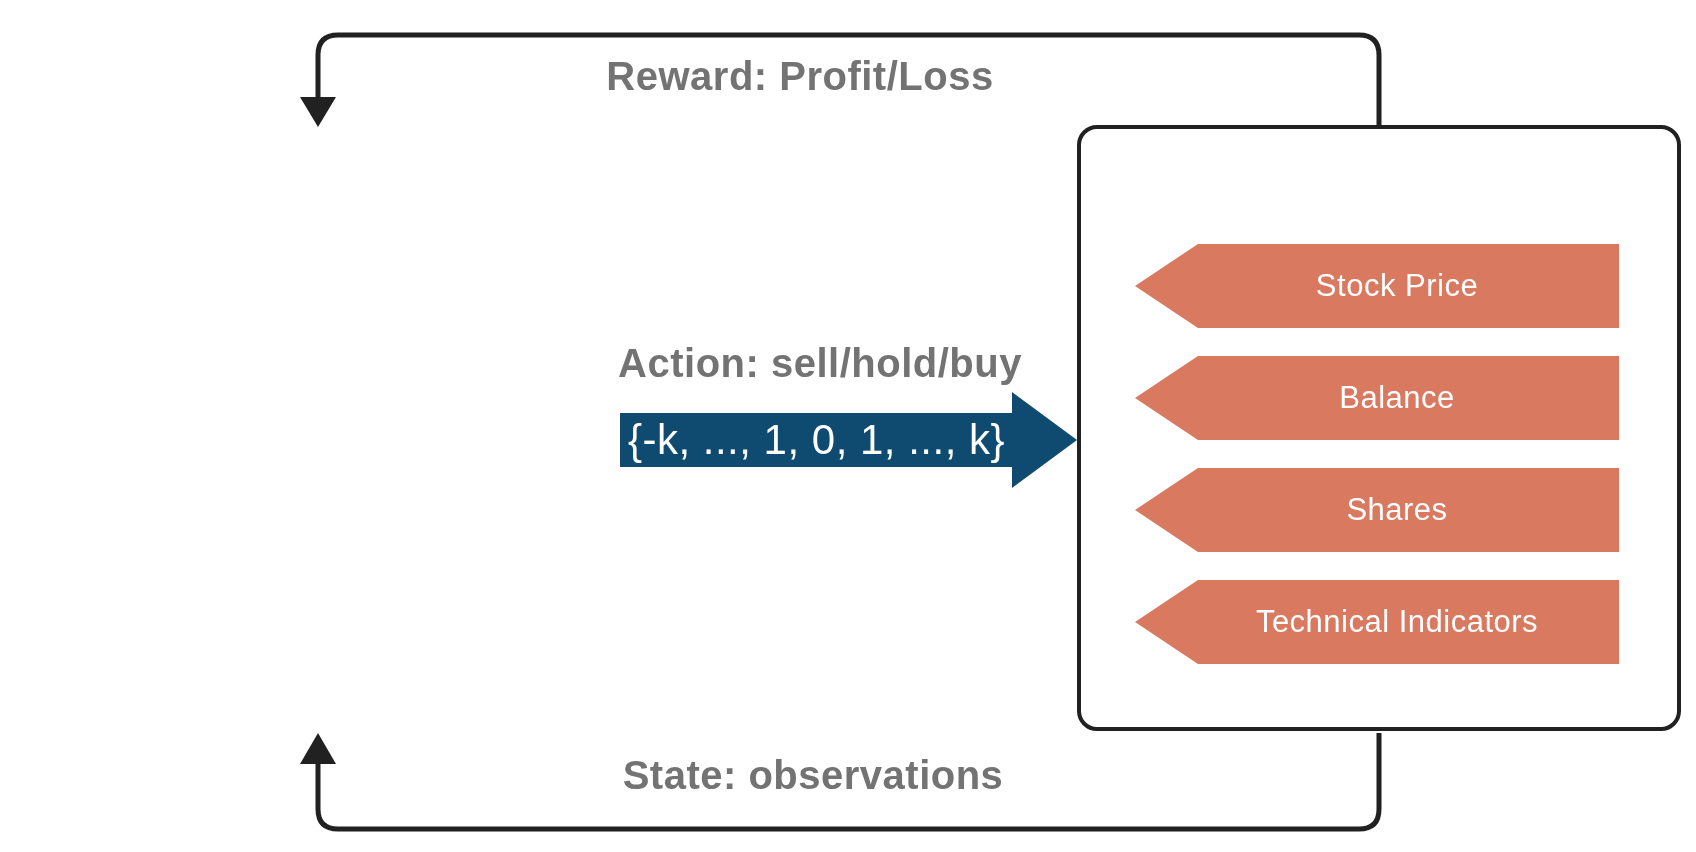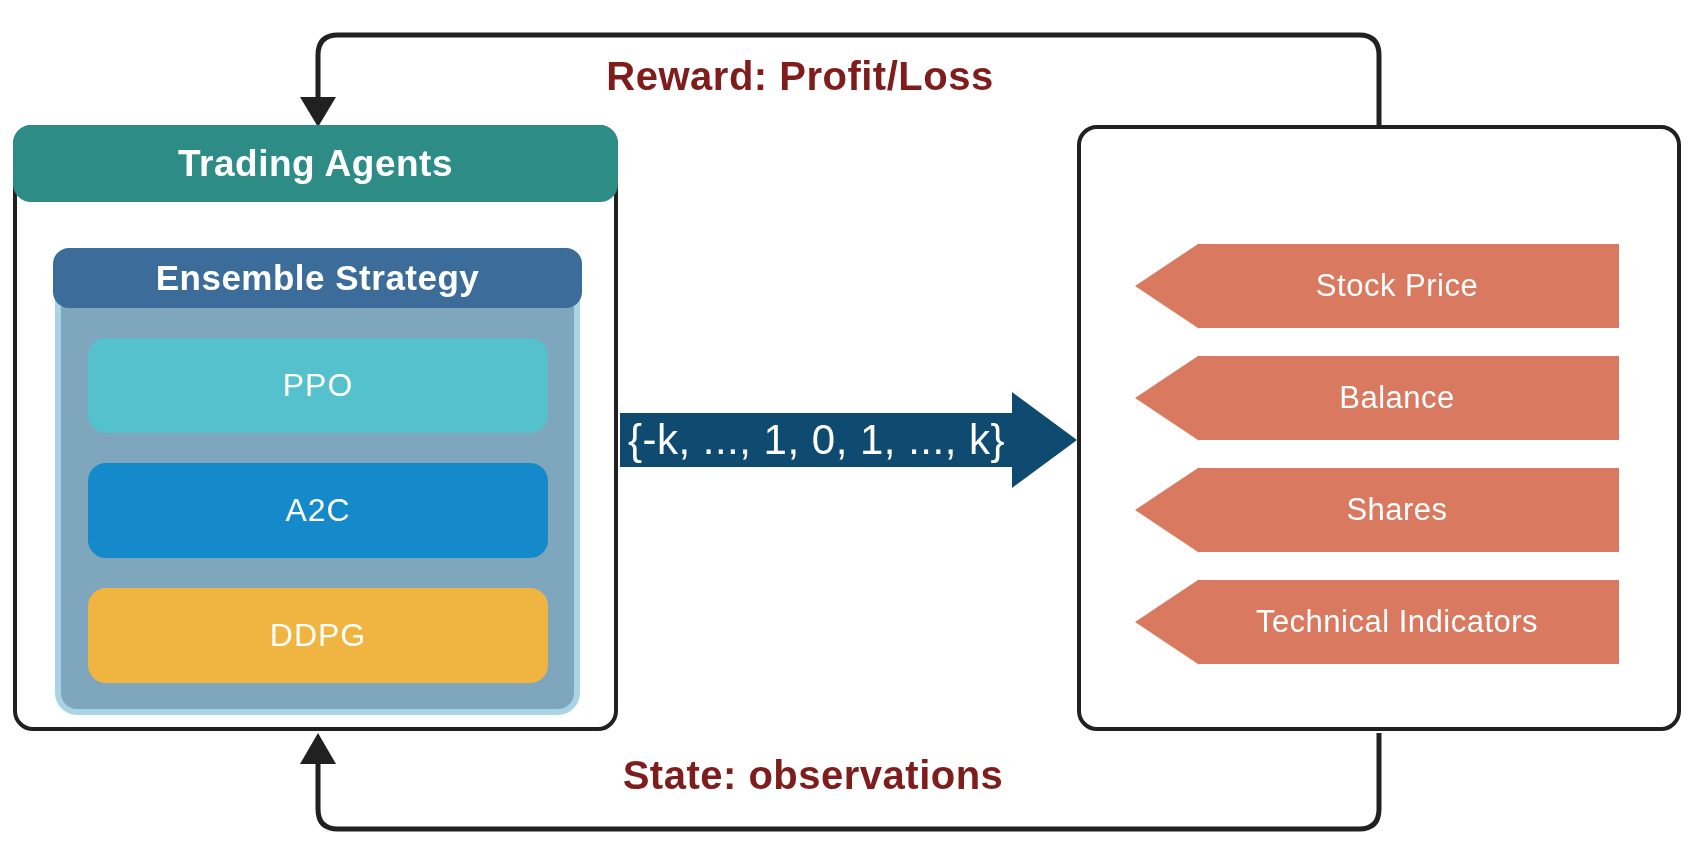--- a/index.html
+++ b/index.html
@@ -3,21 +3,21 @@
 <meta charset="utf-8">
 <style>
   html,body{margin:0;padding:0;background:#ffffff;}
   #canvas{
     position:relative;width:1696px;height:852px;background:#ffffff;overflow:hidden;
     font-family:"Liberation Sans","DejaVu Sans",sans-serif;
   }
   #connectors{position:absolute;left:0;top:0;width:1696px;height:852px;z-index:1;}
 
   .flow-label{
-    position:absolute;z-index:3;color:#7f1d1d;font-size:40px;font-weight:600;
+    position:absolute;z-index:3;color:#737373;font-size:40px;font-weight:600;
     text-align:center;white-space:nowrap;letter-spacing:0.5px;
   }
   #reward-label{left:420px;top:54px;width:760px;}
   #action-label{left:600px;top:341px;width:440px;}
   #state-label{left:433px;top:753px;width:760px;}
 
   .panel{
     position:absolute;top:125px;height:606px;background:#ffffff;
     border:4px solid #212121;border-radius:20px;z-index:2;box-sizing:border-box;
   }
@@ -78,29 +78,22 @@
 
   <svg id="connectors" viewBox="0 0 1696 852" xmlns="http://www.w3.org/2000/svg">
     <path d="M 1379 127 L 1379 55 Q 1379 35 1359 35 L 338 35 Q 318 35 318 55 L 318 100" fill="none" stroke="#212121" stroke-width="5"></path>
     <polygon points="300,97 336,97 318,127" fill="#212121"></polygon>
     <path d="M 1379 733 L 1379 809 Q 1379 829 1359 829 L 338 829 Q 318 829 318 809 L 318 760" fill="none" stroke="#212121" stroke-width="5"></path>
     <polygon points="300,764 336,764 318,733" fill="#212121"></polygon>
   </svg>
 
   <div id="reward-label" class="flow-label">Reward: Profit/Loss</div>
 
-  <div id="agents-panel" class="panel">
-    <div id="agents-header" class="panel-header">Trading Agents</div>
-    <div id="ensemble-container"></div>
-    <div id="ensemble-header">Ensemble Strategy</div>
-    <div id="algo-ppo" class="algo-box">PPO</div>
-    <div id="algo-a2c" class="algo-box">A2C</div>
-    <div id="algo-ddpg" class="algo-box">DDPG</div>
-  </div>
 
+  <div id="action-label" class="flow-label">Action: sell/hold/buy</div>
   <div id="action-arrow-body">{-k, ..., 1, 0, 1, ..., k}</div>
   <div id="action-arrow-head"></div>
 
   <div id="environment-panel" class="panel">
     <div id="env-item-1" class="env-item">Balance</div>
     <div id="env-item-0" class="env-item">Stock Price</div>
     <div id="env-item-3" class="env-item">Technical Indicators</div>
     <div id="env-item-2" class="env-item">Shares</div>
   </div>
 

